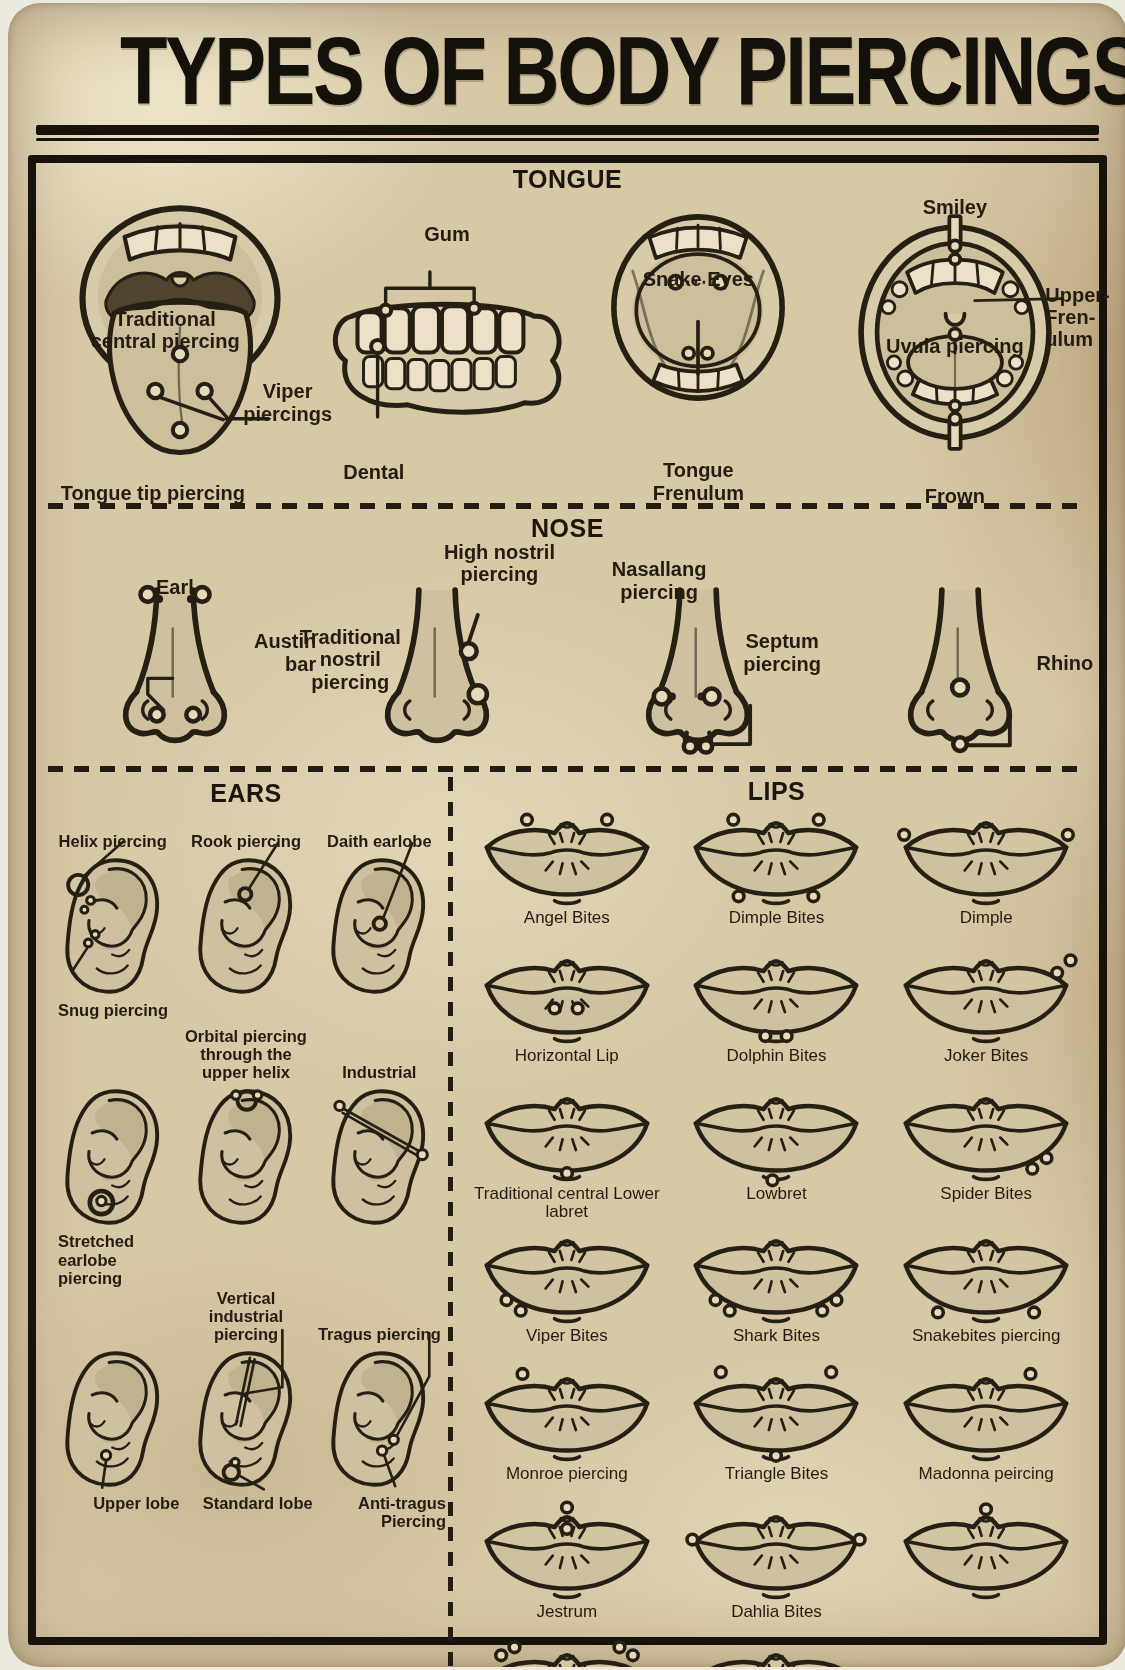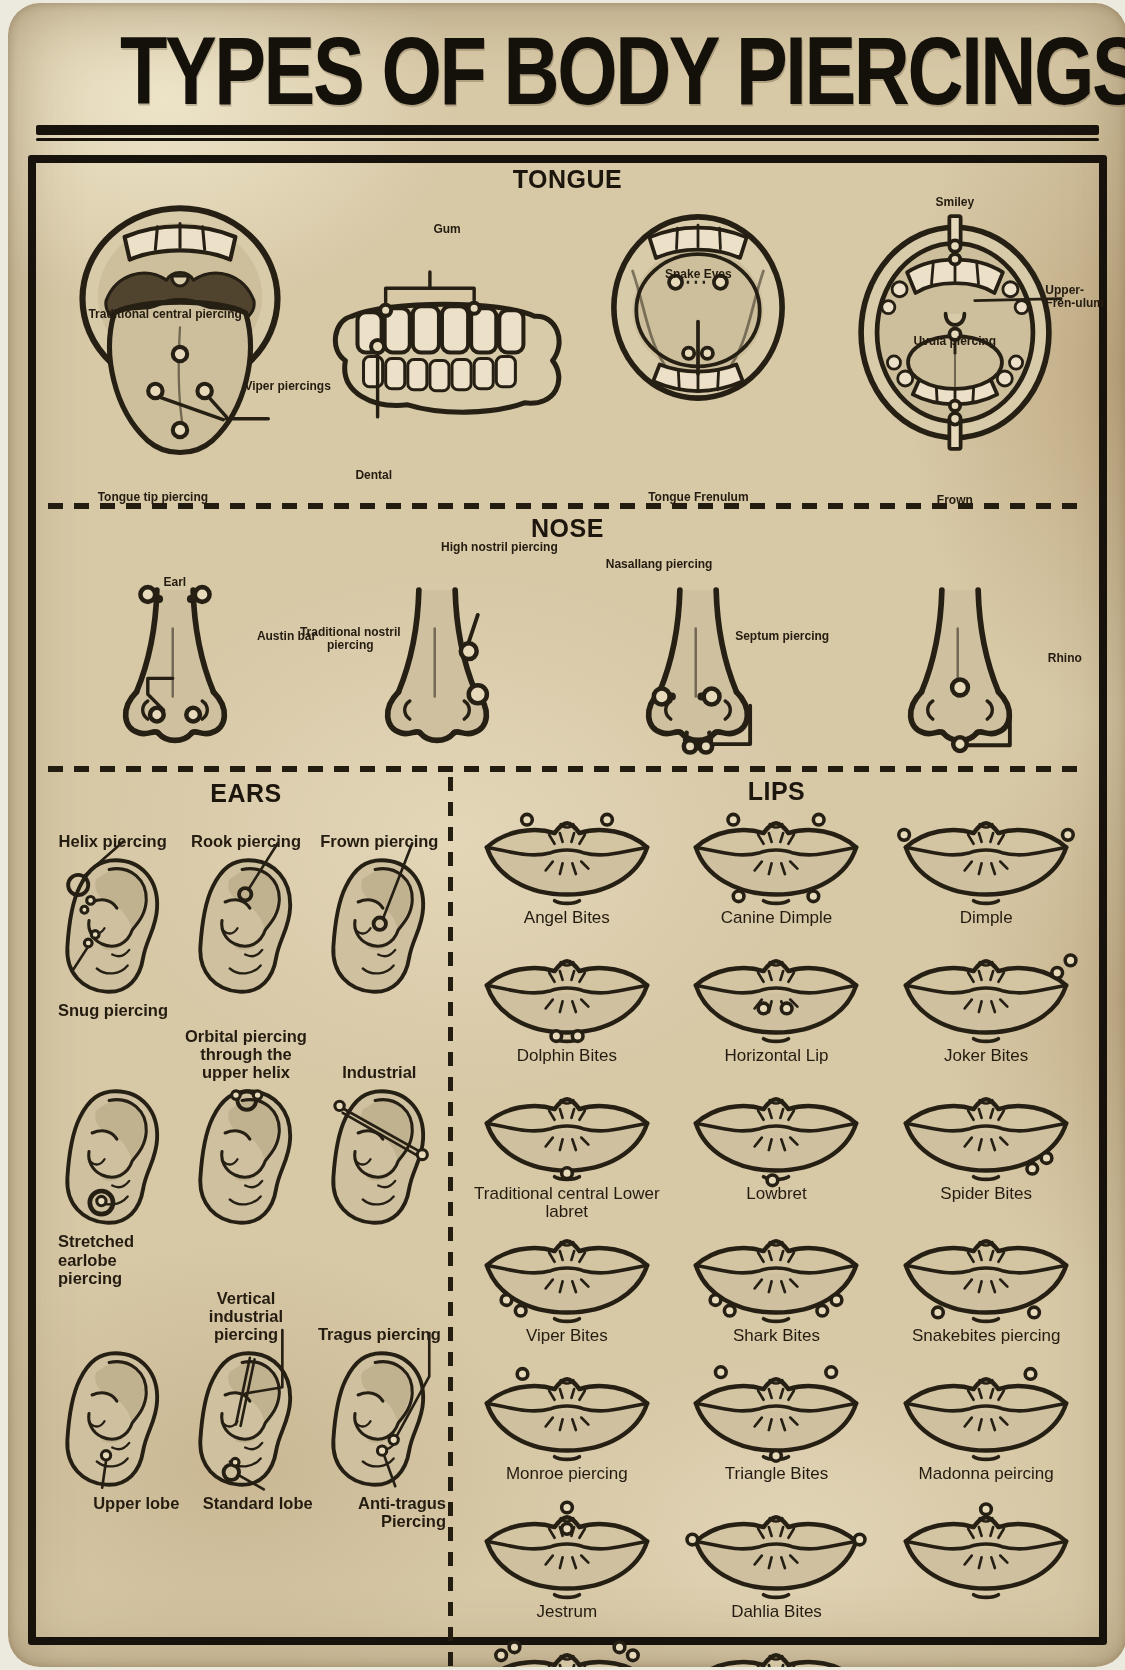--- a/index.html
+++ b/index.html
@@ -31,21 +31,21 @@
     font-size:97px;letter-spacing:-3px;color:#14100a;transform:scaleX(.80);white-space:nowrap;
     text-shadow:1px 2px 0 rgba(60,44,20,.25)}
   .title-rule{margin:8px 28px 0 28px}
   .title-rule .r1{height:10px;background:#17130c;border-radius:2px}
   .title-rule .r2{height:3px;background:#17130c;margin-top:3px;border-radius:2px}
   
   .frame{position:absolute;left:20px;top:152px;right:20px;bottom:22px;border:8px solid #17130c;
     border-radius:3px;padding:2px 8px;display:flex;flex-direction:column}
   h2{font-size:25px;font-weight:700;color:#1d160d;text-align:center;letter-spacing:.5px}
   .hdash{height:6px;margin:5px 4px;background:repeating-linear-gradient(90deg,#231c10 0 15px,transparent 15px 26px)}
-  .lbl{position:absolute;font-weight:700;font-size:12px;line-height:1.12;color:#241c10;text-align:center}
+  .lbl{position:absolute;font-weight:700;font-size:20px;line-height:1.12;color:#241c10;text-align:center}
   
   .tongue-row{display:flex;height:302px;margin-top:2px}
   .fig{position:relative}
   .f-m1{width:26%}.f-m2{width:23%}.f-teeth{width:25%}.f-m4{width:26%}
   .f-m1 svg{width:226px;height:272px;display:block;margin:2px auto 0}
   .f-m2 svg{width:206px;height:229px;display:block;margin:4px auto 0}
   .f-teeth svg{width:252px;height:176px;display:block;margin:62px auto 0}
   .f-m4 svg{width:216px;height:240px;display:block;margin:16px auto 0}
   svg{overflow:visible}
   .m1-central{top:37%;left:16%;width:57%}
@@ -325,21 +325,21 @@
     <div class="hdash"></div>
 
     <div class="bottom">
 
       <div class="ears-col">
         <h2>EARS</h2>
 
         <div class="ear-lbls">
           <div class="elbl">Helix piercing</div>
           <div class="elbl">Rook piercing</div>
-          <div class="elbl">Frown piercing</div>
+          <div class="elbl">Daith earlobe</div>
         </div>
         <div class="ear-row">
             <div class="ear-cell">
               <svg viewBox="0 0 150 190">
     <path class="ffill" d="M78,8 C112,8 134,34 132,70 C131,96 118,110 114,134 C110,160 94,180 66,178 C36,176 14,154 16,120 C18,88 22,62 32,42 C44,18 58,8 78,8 Z"></path>
     <path class="shadep" d="M70,22 C96,16 116,34 115,58 C114,76 106,86 99,96 C94,80 86,70 72,64 C56,58 48,44 54,32 Z"></path>
     <path class="shadep" d="M60,116 C74,122 90,114 98,100 C94,118 80,128 62,122 Z"></path>
     <path class="s5" d="M78,8 C112,8 134,34 132,70 C131,96 118,110 114,134 C110,160 94,180 66,178 C36,176 14,154 16,120 C18,88 22,62 32,42 C44,18 58,8 78,8 Z"></path>
     <path class="s4" d="M70,20 C98,14 119,34 118,60 C117,78 108,88 100,98 C94,116 78,124 60,116 C48,110 42,98 44,86"></path>
     <path class="s4" d="M48,62 C62,56 74,60 80,70"></path>
@@ -543,21 +543,21 @@
     <path class="s4" d="M10,44 C40,50 60,56 82,50 C92,46 108,46 118,50 C140,56 160,50 190,44"></path>
     <path class="s3" d="M86,40 L80,30 M95,38 L92,28 M105,38 L108,28 M114,40 L120,30 M84,60 L76,70 M95,62 L92,74 M106,62 L110,74 M116,60 L124,68"></path>
     <path class="s3" d="M93,18 C96,23 104,23 107,18"></path>
     <path class="s4" d="M86,104 C92,108 108,108 114,104"></path>
     <circle cx="52" cy="13" r="6" class="dot"></circle>
                   <circle cx="148" cy="13" r="6" class="dot"></circle>
                   <circle cx="58" cy="99" r="6" class="dot"></circle>
                   <circle cx="142" cy="99" r="6" class="dot"></circle>
                 </svg>
               </div>
-              <figcaption class="cap">Canine Dimple</figcaption>
+              <figcaption class="cap">Dimple Bites</figcaption>
             </figure>
             <figure class="lip-item">
               <div class="lip-art">
                 <svg viewBox="0 0 200 112">
     <path class="ffill" d="M10,44 C20,76 55,97 100,97 C145,97 180,76 190,44 C160,52 130,55 100,52 C70,55 40,52 10,44 Z"></path>
     <path d="M10,44 C30,26 62,20 86,28 C92,20 96,17 100,17 C104,17 108,20 114,28 C138,20 170,26 190,44 C160,52 130,55 100,52 C70,55 40,52 10,44 Z" fill="#d3c5a2"></path>
     <path class="s5" d="M10,44 C30,26 62,20 86,28 C92,20 96,17 100,17 C104,17 108,20 114,28 C138,20 170,26 190,44"></path>
     <path class="s5" d="M10,44 C20,76 55,97 100,97 C145,97 180,76 190,44"></path>
     <path class="s4" d="M10,44 C40,50 60,56 82,50 C92,46 108,46 118,50 C140,56 160,50 190,44"></path>
     <path class="s3" d="M86,40 L80,30 M95,38 L92,28 M105,38 L108,28 M114,40 L120,30 M84,60 L76,70 M95,62 L92,74 M106,62 L110,74 M116,60 L124,68"></path>
@@ -573,42 +573,42 @@
               <div class="lip-art">
                 <svg viewBox="0 0 200 112">
     <path class="ffill" d="M10,44 C20,76 55,97 100,97 C145,97 180,76 190,44 C160,52 130,55 100,52 C70,55 40,52 10,44 Z"></path>
     <path d="M10,44 C30,26 62,20 86,28 C92,20 96,17 100,17 C104,17 108,20 114,28 C138,20 170,26 190,44 C160,52 130,55 100,52 C70,55 40,52 10,44 Z" fill="#d3c5a2"></path>
     <path class="s5" d="M10,44 C30,26 62,20 86,28 C92,20 96,17 100,17 C104,17 108,20 114,28 C138,20 170,26 190,44"></path>
     <path class="s5" d="M10,44 C20,76 55,97 100,97 C145,97 180,76 190,44"></path>
     <path class="s4" d="M10,44 C40,50 60,56 82,50 C92,46 108,46 118,50 C140,56 160,50 190,44"></path>
     <path class="s3" d="M86,40 L80,30 M95,38 L92,28 M105,38 L108,28 M114,40 L120,30 M84,60 L76,70 M95,62 L92,74 M106,62 L110,74 M116,60 L124,68"></path>
     <path class="s3" d="M93,18 C96,23 104,23 107,18"></path>
     <path class="s4" d="M86,104 C92,108 108,108 114,104"></path>
+    <circle cx="86" cy="70" r="6" class="dot"></circle>
+                  <circle cx="112" cy="70" r="6" class="dot"></circle>
+                </svg>
+              </div>
+              <figcaption class="cap">Horizontal Lip</figcaption>
+            </figure>
+            <figure class="lip-item">
+              <div class="lip-art">
+                <svg viewBox="0 0 200 112">
+    <path class="ffill" d="M10,44 C20,76 55,97 100,97 C145,97 180,76 190,44 C160,52 130,55 100,52 C70,55 40,52 10,44 Z"></path>
+    <path d="M10,44 C30,26 62,20 86,28 C92,20 96,17 100,17 C104,17 108,20 114,28 C138,20 170,26 190,44 C160,52 130,55 100,52 C70,55 40,52 10,44 Z" fill="#d3c5a2"></path>
+    <path class="s5" d="M10,44 C30,26 62,20 86,28 C92,20 96,17 100,17 C104,17 108,20 114,28 C138,20 170,26 190,44"></path>
+    <path class="s5" d="M10,44 C20,76 55,97 100,97 C145,97 180,76 190,44"></path>
+    <path class="s4" d="M10,44 C40,50 60,56 82,50 C92,46 108,46 118,50 C140,56 160,50 190,44"></path>
+    <path class="s3" d="M86,40 L80,30 M95,38 L92,28 M105,38 L108,28 M114,40 L120,30 M84,60 L76,70 M95,62 L92,74 M106,62 L110,74 M116,60 L124,68"></path>
+    <path class="s3" d="M93,18 C96,23 104,23 107,18"></path>
+    <path class="s4" d="M86,104 C92,108 108,108 114,104"></path>
     <circle cx="88" cy="101" r="6" class="dot"></circle>
                   <circle cx="112" cy="101" r="6" class="dot"></circle>
                 </svg>
               </div>
               <figcaption class="cap">Dolphin Bites</figcaption>
-            </figure>
-            <figure class="lip-item">
-              <div class="lip-art">
-                <svg viewBox="0 0 200 112">
-    <path class="ffill" d="M10,44 C20,76 55,97 100,97 C145,97 180,76 190,44 C160,52 130,55 100,52 C70,55 40,52 10,44 Z"></path>
-    <path d="M10,44 C30,26 62,20 86,28 C92,20 96,17 100,17 C104,17 108,20 114,28 C138,20 170,26 190,44 C160,52 130,55 100,52 C70,55 40,52 10,44 Z" fill="#d3c5a2"></path>
-    <path class="s5" d="M10,44 C30,26 62,20 86,28 C92,20 96,17 100,17 C104,17 108,20 114,28 C138,20 170,26 190,44"></path>
-    <path class="s5" d="M10,44 C20,76 55,97 100,97 C145,97 180,76 190,44"></path>
-    <path class="s4" d="M10,44 C40,50 60,56 82,50 C92,46 108,46 118,50 C140,56 160,50 190,44"></path>
-    <path class="s3" d="M86,40 L80,30 M95,38 L92,28 M105,38 L108,28 M114,40 L120,30 M84,60 L76,70 M95,62 L92,74 M106,62 L110,74 M116,60 L124,68"></path>
-    <path class="s3" d="M93,18 C96,23 104,23 107,18"></path>
-    <path class="s4" d="M86,104 C92,108 108,108 114,104"></path>
-    <circle cx="86" cy="70" r="6" class="dot"></circle>
-                  <circle cx="112" cy="70" r="6" class="dot"></circle>
-                </svg>
-              </div>
-              <figcaption class="cap">Horizontal Lip</figcaption>
             </figure>
             <figure class="lip-item">
               <div class="lip-art">
                 <svg viewBox="0 0 200 112">
     <path class="ffill" d="M10,44 C20,76 55,97 100,97 C145,97 180,76 190,44 C160,52 130,55 100,52 C70,55 40,52 10,44 Z"></path>
     <path d="M10,44 C30,26 62,20 86,28 C92,20 96,17 100,17 C104,17 108,20 114,28 C138,20 170,26 190,44 C160,52 130,55 100,52 C70,55 40,52 10,44 Z" fill="#d3c5a2"></path>
     <path class="s5" d="M10,44 C30,26 62,20 86,28 C92,20 96,17 100,17 C104,17 108,20 114,28 C138,20 170,26 190,44"></path>
     <path class="s5" d="M10,44 C20,76 55,97 100,97 C145,97 180,76 190,44"></path>
     <path class="s4" d="M10,44 C40,50 60,56 82,50 C92,46 108,46 118,50 C140,56 160,50 190,44"></path>
     <path class="s3" d="M86,40 L80,30 M95,38 L92,28 M105,38 L108,28 M114,40 L120,30 M84,60 L76,70 M95,62 L92,74 M106,62 L110,74 M116,60 L124,68"></path>

